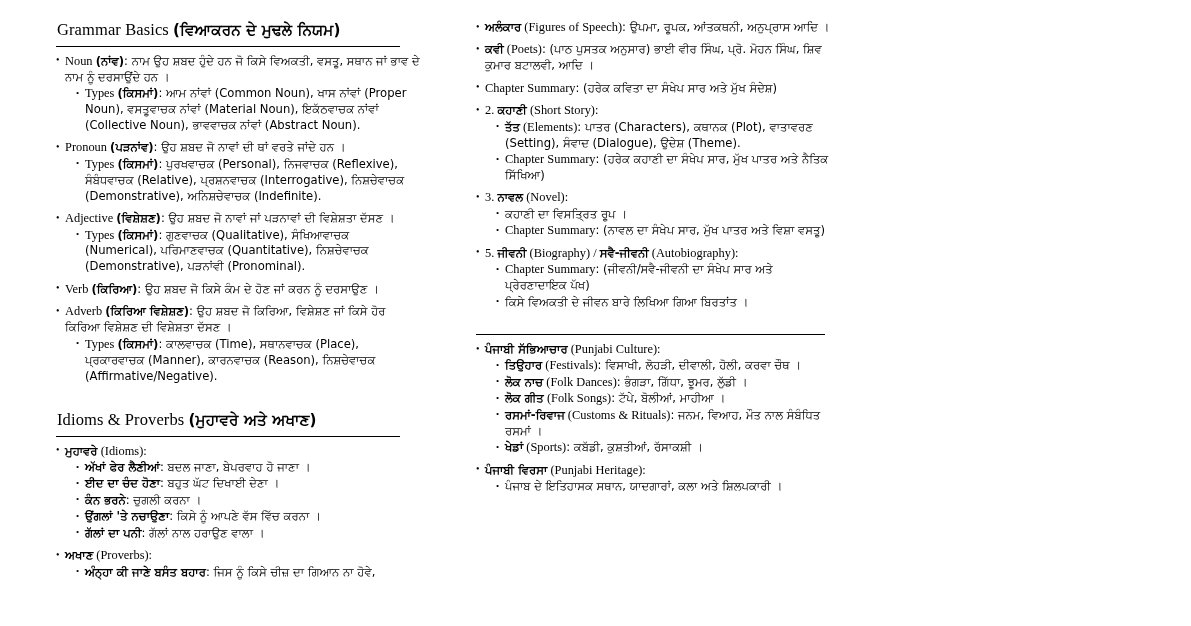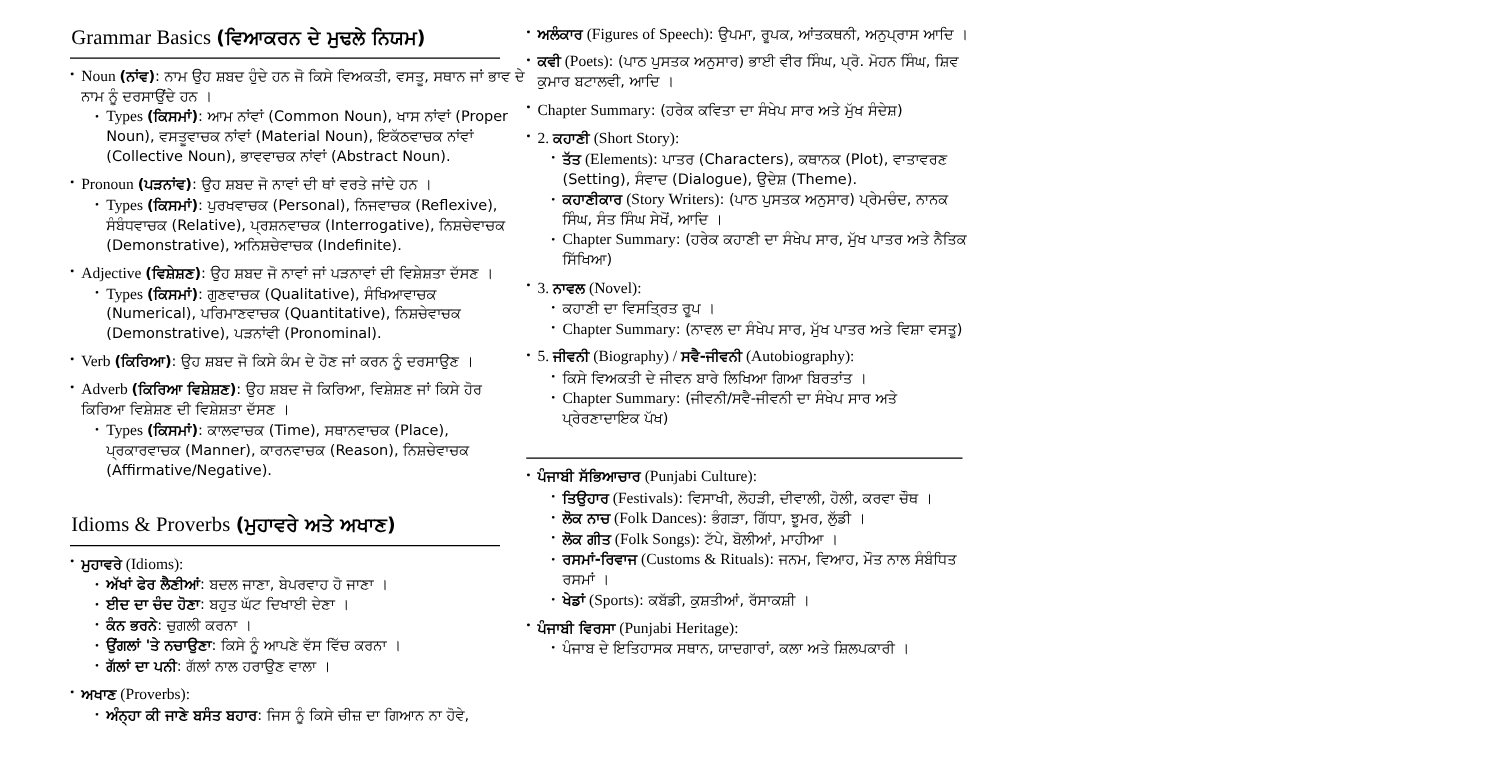--- a/index.html
+++ b/index.html
@@ -33,20 +33,21 @@
   .col {
     position: relative;
   }
   .col-left {
     width: 365px;
     margin-left: 56px;
     padding-top: 20px;
   }
   .col-right {
     width: 356px;
+    margin-left: 55px;
     padding-top: 20px;
   }
 
   h2.section-title {
     font-family: "Liberation Serif", "DejaVu Serif", serif;
     font-size: 16.5px;
     font-weight: normal;
     line-height: 1.25;
     margin: 0 0 0 0;
     padding: 0 0 5px 1px;
@@ -249,24 +250,20 @@
         <li class="gap">
           <span class="num">2.</span>
           <span class="pab">ਕਹਾਣੀ</span>
           <span class="en">(Short Story):</span>
           <ul class="lvl2">
             <li>
               <span class="pab">ਤੱਤ</span>
               <span class="en">(Elements)</span><span class="pa">: ਪਾਤਰ (Characters), ਕਥਾਨਕ (Plot), ਵਾਤਾਵਰਣ (Setting), ਸੰਵਾਦ (Dialogue), ਉਦੇਸ਼ (Theme).</span>
             </li>
             <li>
-              <span class="pab">ਕਹਾਣੀਕਾਰ</span>
-              <span class="en">(Story Writers)</span><span class="pa">: (ਪਾਠ ਪੁਸਤਕ ਅਨੁਸਾਰ) ਪ੍ਰੇਮਚੰਦ, ਨਾਨਕ ਸਿੰਘ, ਸੰਤ ਸਿੰਘ ਸੇਖੋਂ, ਆਦਿ ।</span>
-            </li>
-            <li>
               <span class="en">Chapter Summary</span><span class="pa">: (ਹਰੇਕ ਕਹਾਣੀ ਦਾ ਸੰਖੇਪ ਸਾਰ, ਮੁੱਖ ਪਾਤਰ ਅਤੇ ਨੈਤਿਕ ਸਿੱਖਿਆ)</span>
             </li>
           </ul>
         </li>
 
         <li class="gap">
           <span class="num">3.</span>
           <span class="pab">ਨਾਵਲ</span>
           <span class="en">(Novel):</span>
           <ul class="lvl2">
@@ -281,24 +278,24 @@
 
 
         <li>
           <span class="num">5.</span>
           <span class="pab">ਜੀਵਨੀ</span>
           <span class="en">(Biography) /</span>
           <span class="pab">ਸਵੈ-ਜੀਵਨੀ</span>
           <span class="en">(Autobiography):</span>
           <ul class="lvl2">
             <li>
+              <span class="en">Chapter Summary</span><span class="pa">: (ਜੀਵਨੀ/ਸਵੈ-ਜੀਵਨੀ ਦਾ ਸੰਖੇਪ ਸਾਰ ਅਤੇ ਪ੍ਰੇਰਣਾਦਾਇਕ ਪੱਖ)</span>
+            </li>
+            <li>
               <span class="pa">ਕਿਸੇ ਵਿਅਕਤੀ ਦੇ ਜੀਵਨ ਬਾਰੇ ਲਿਖਿਆ ਗਿਆ ਬਿਰਤਾਂਤ ।</span>
-            </li>
-            <li>
-              <span class="en">Chapter Summary</span><span class="pa">: (ਜੀਵਨੀ/ਸਵੈ-ਜੀਵਨੀ ਦਾ ਸੰਖੇਪ ਸਾਰ ਅਤੇ ਪ੍ਰੇਰਣਾਦਾਇਕ ਪੱਖ)</span>
             </li>
           </ul>
         </li>
       </ul>
 
       <div class="sec-gap-r"></div>
 
       <hr class="rule right">
 
       <ul class="lvl1">

